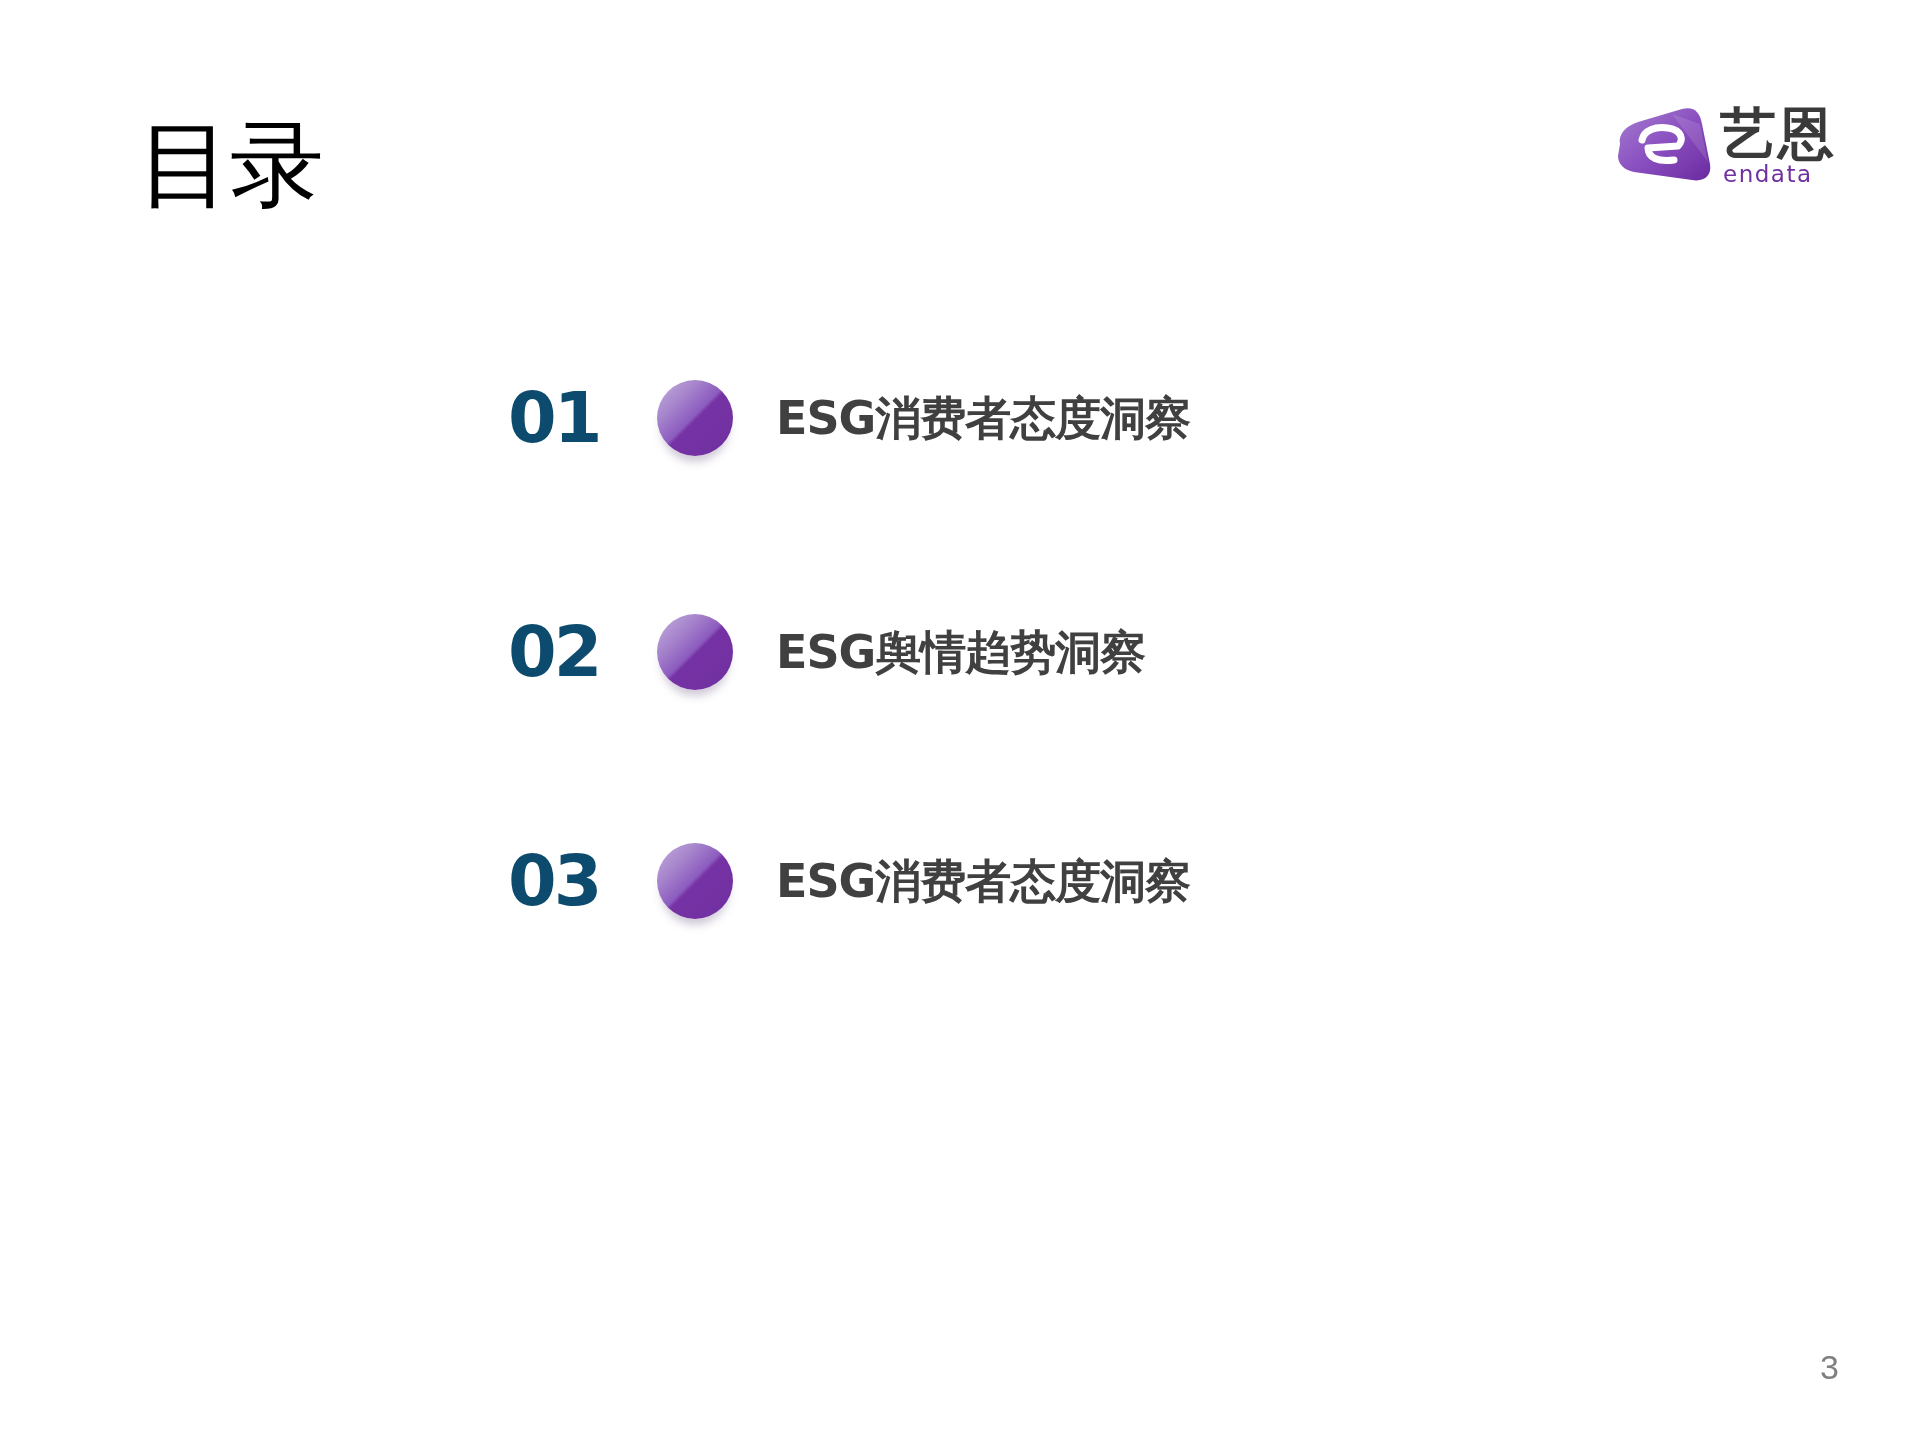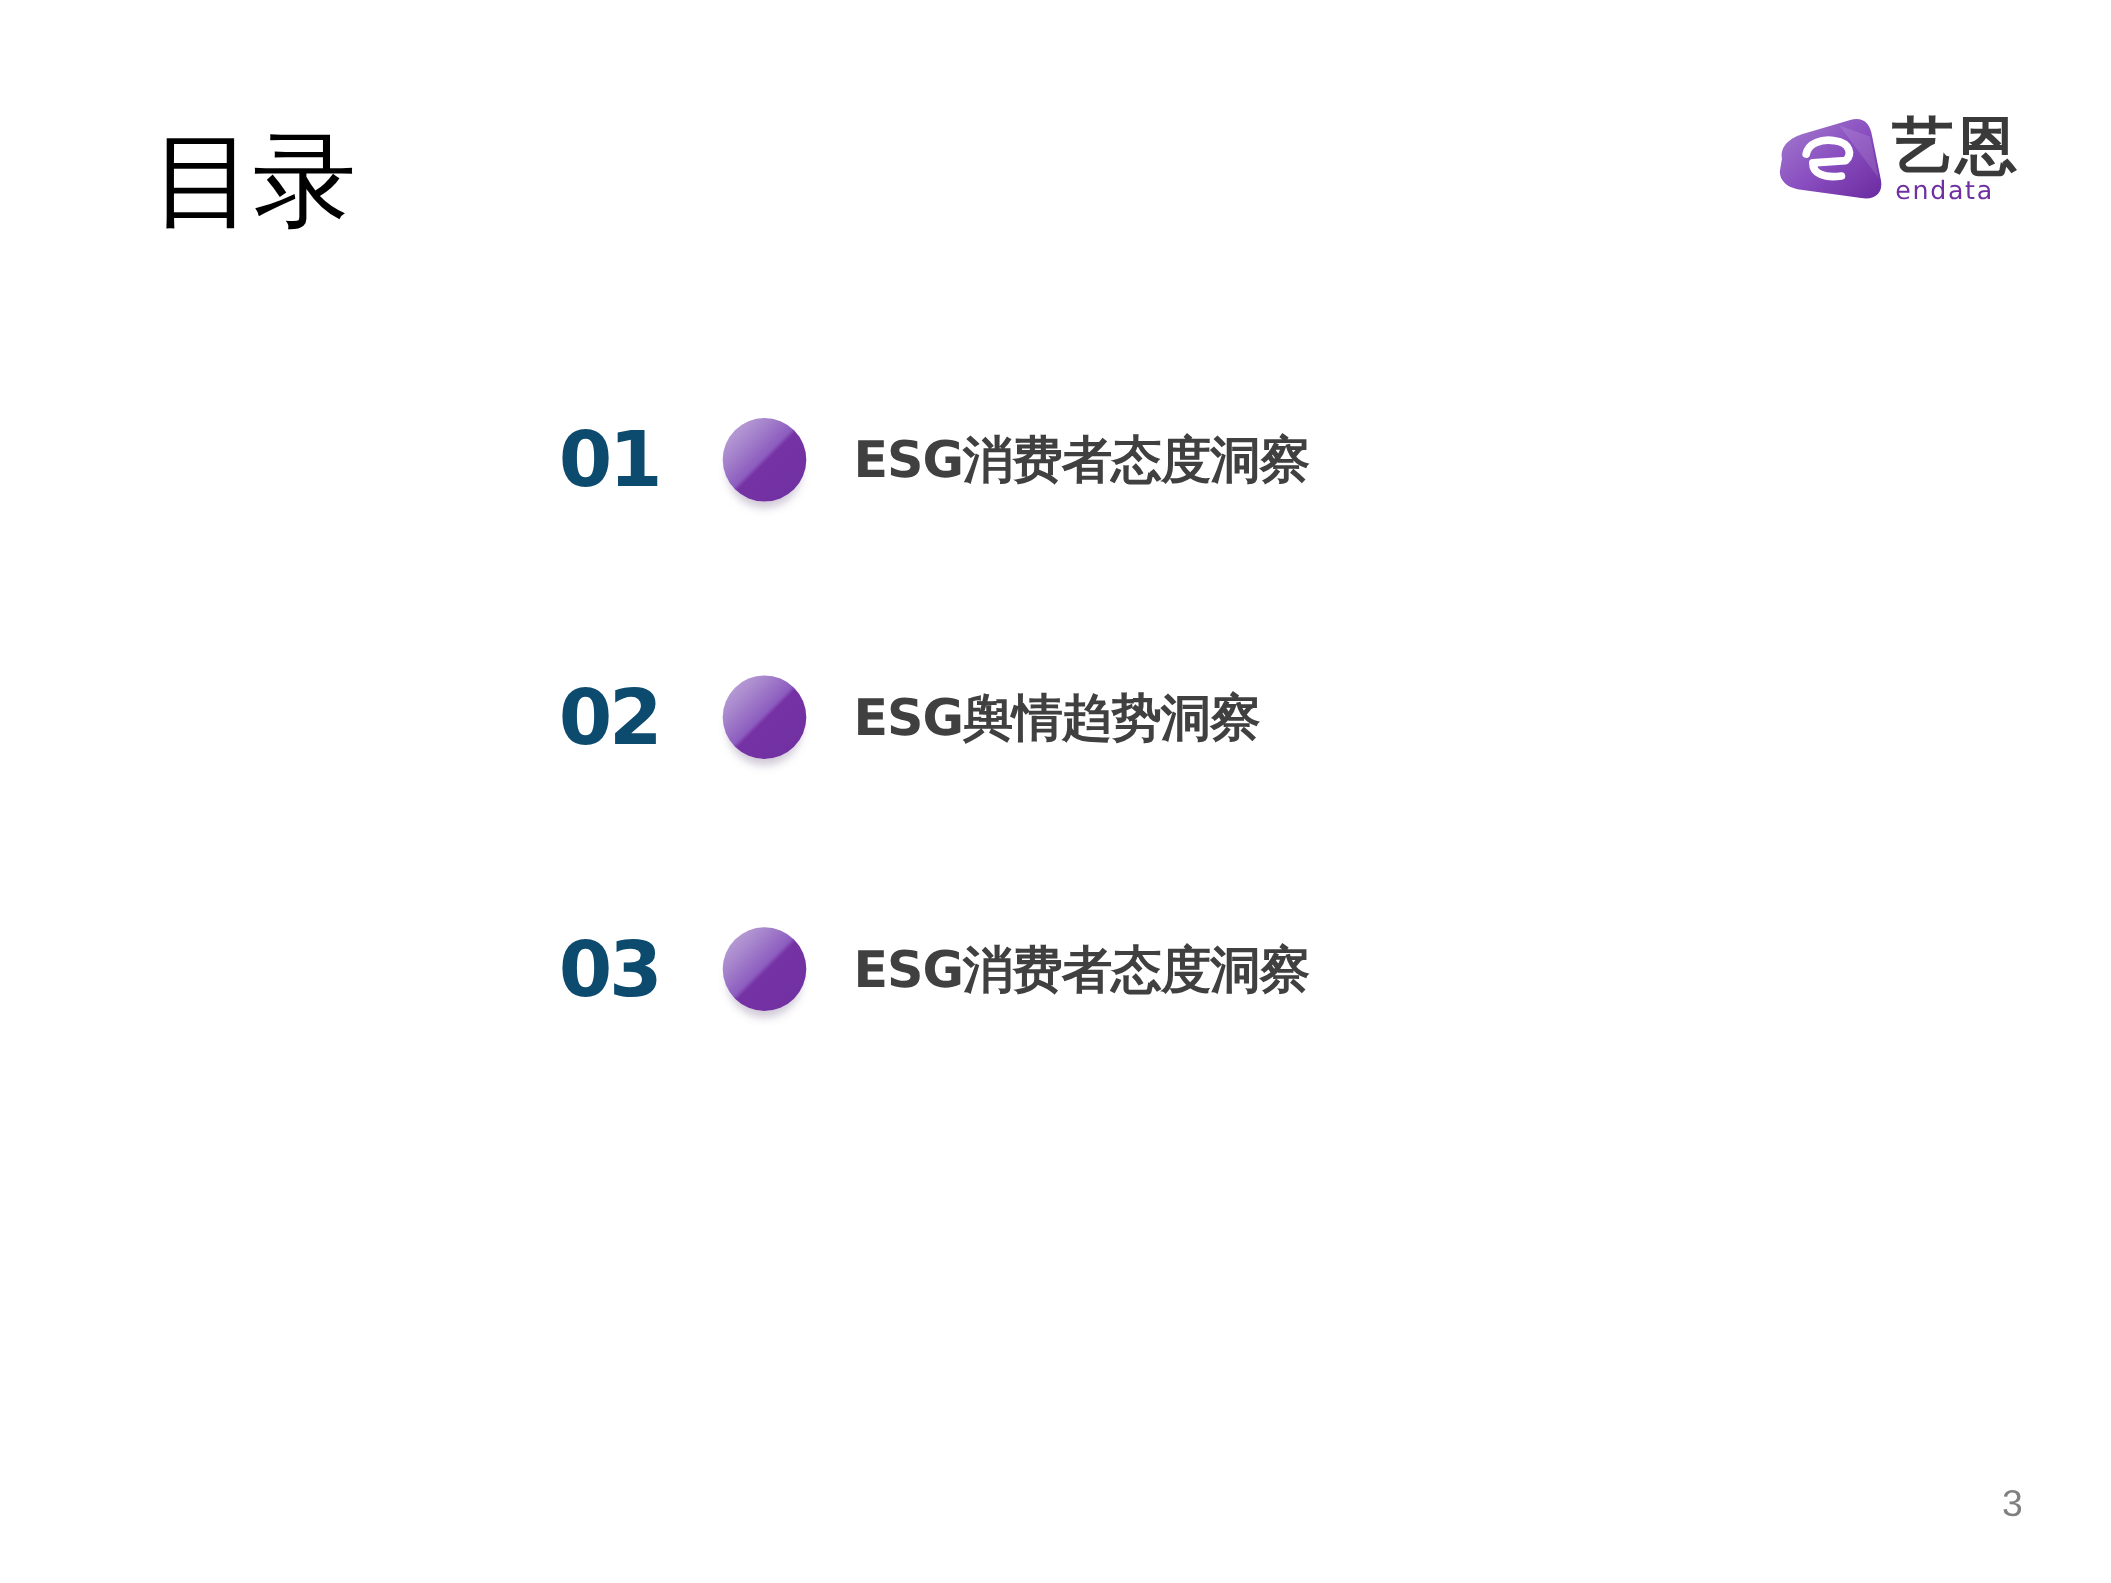--- a/index.html
+++ b/index.html
@@ -13,21 +13,22 @@
     position: relative;
     overflow: hidden;
     font-family: "Liberation Sans", "DejaVu Sans", sans-serif;
   }
   .title-wrap {
     position: absolute;
     left: 138px;
     top: 118px;
     height: 110px;
     display: flex;
-    align-items: flex-start;
+    align-items: center;
+    flex-direction: column;
   }
   .title-cn {
     font-family: "DejaVu Sans", sans-serif;
     font-size: 94px;
     line-height: 1;
     color: #000000;
     font-weight: normal;
     letter-spacing: -2px;
   }
   .title-en {

